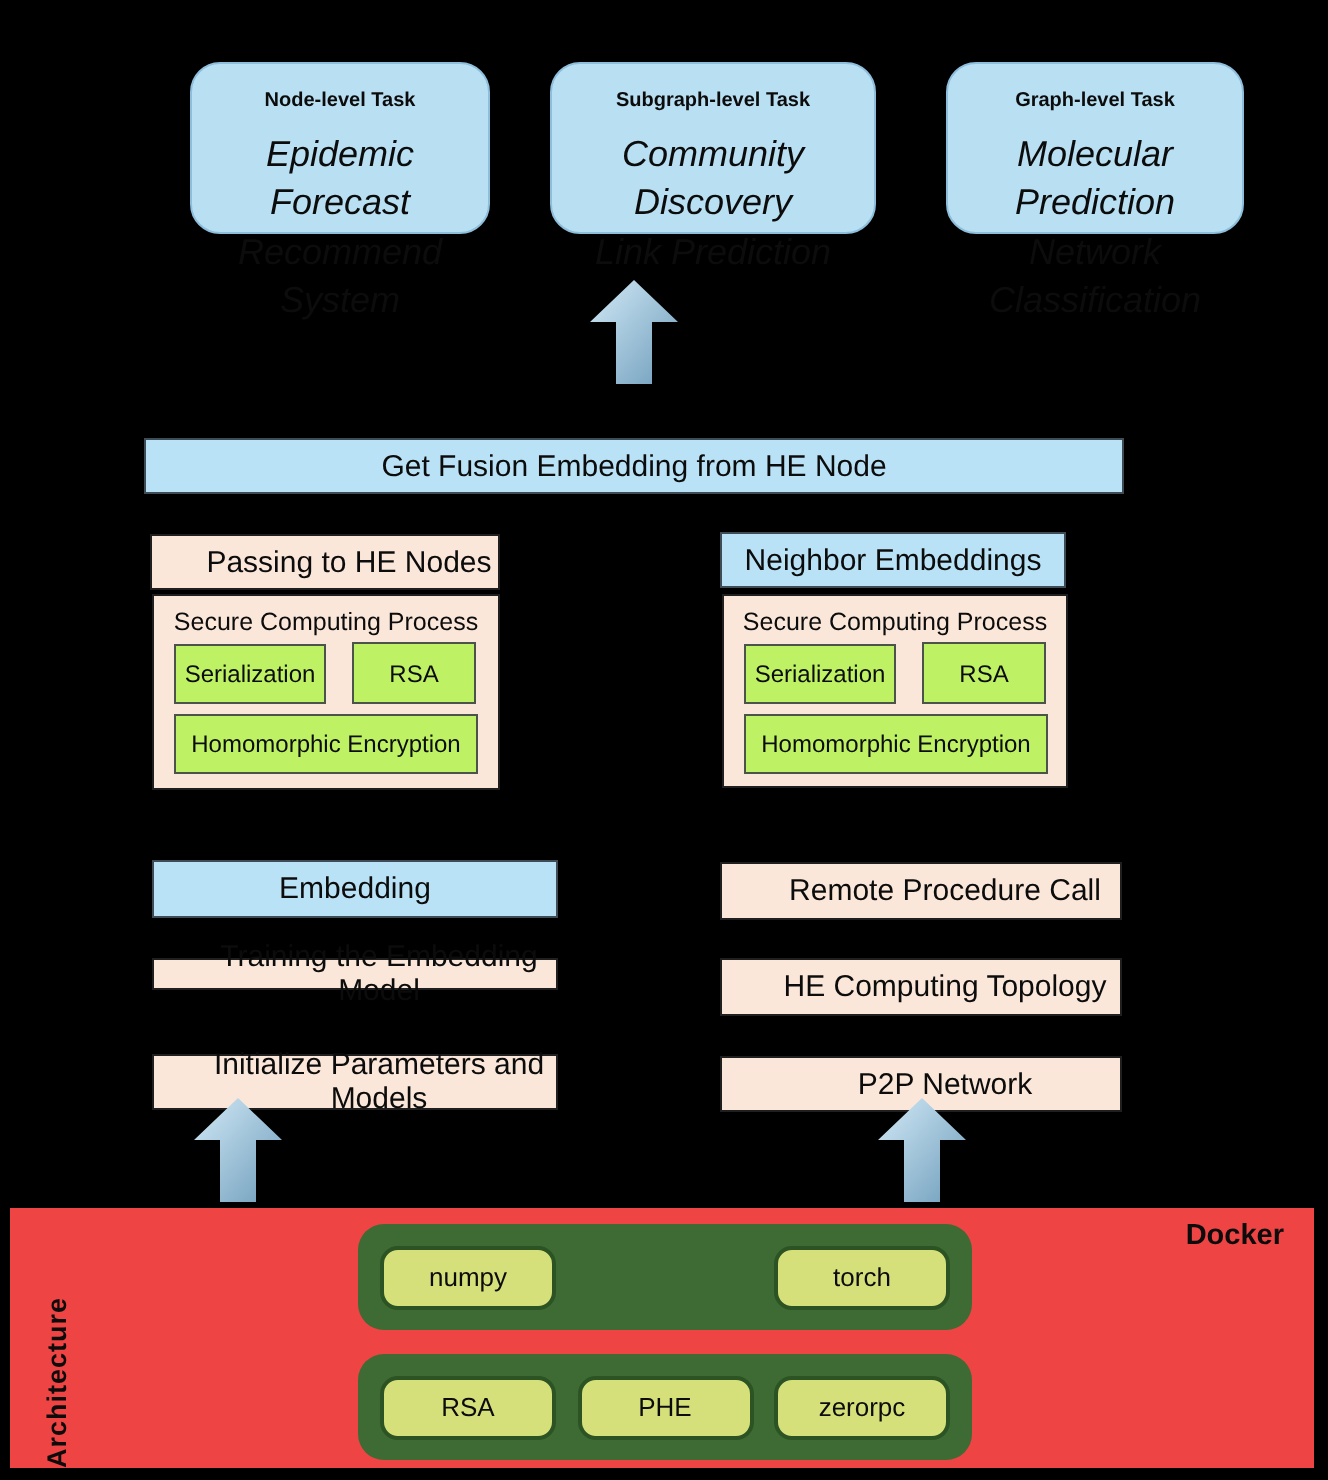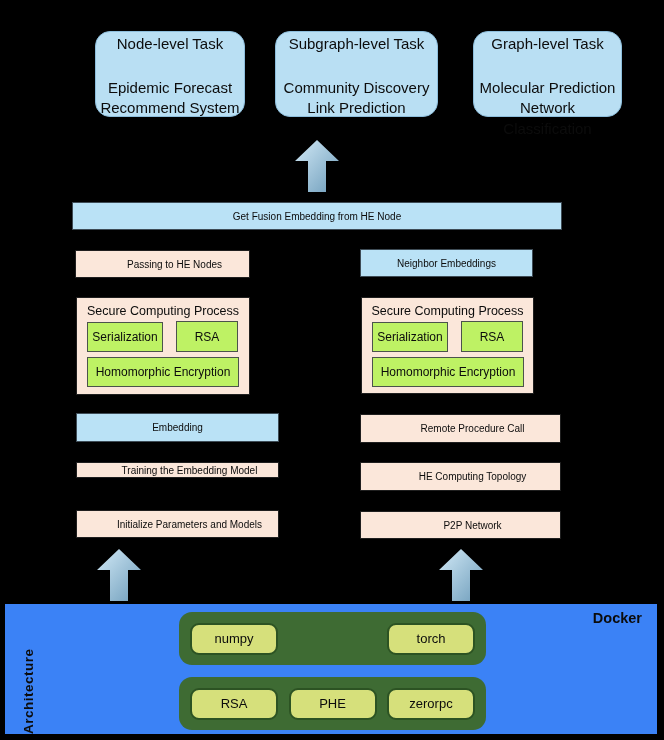--- a/index.html
+++ b/index.html
@@ -5,50 +5,50 @@
   html,body{margin:0;padding:0;background:#000;}
   .stage{
     position:relative;width:664px;height:740px;background:#000;
     font-family:"Liberation Sans",sans-serif;color:#0c0c0c;overflow:hidden;
   }
   
   .task{
     position:absolute;top:31px;height:86px;background:#b9dff3;
     border:1px solid #8dbedc;border-radius:15px;text-align:center;box-sizing:border-box;
   }
-  .task .tt{font-weight:normal;font-size:15px;padding-top:3px;}
-  .task .tl{font-size:15px;line-height:1.35;margin-top:26px;}
+  .task .tt{font-weight:bold;font-size:10px;padding-top:13px;}
+  .task .tl{font-size:18px;line-height:1.35;margin-top:9px;font-style:italic;}
   .task1{left:95px;width:150px;}
   .task2{left:275px;width:163px;}
   .task3{left:473px;width:149px;}
   
   .bar{
     position:absolute;display:flex;align-items:center;justify-content:center;
-    font-size:10px;box-sizing:border-box;text-align:right;
+    font-size:15px;box-sizing:border-box;text-align:center;margin-top:17px;
   }
   .blue{background:#bae2f6;border:1.5px solid #3e4c56;}
   .pink{background:#fbe7da;border:1.5px solid #1f1f1f;padding-left:24px;}
   
   .secure{
     position:absolute;background:#fbe7da;border:1.5px solid #1f1f1f;box-sizing:border-box;
   }
   .secure .st{text-align:center;font-size:12.5px;margin-top:6px;}
   .mint{
     position:absolute;background:#bef264;border:1.5px solid #4b534b;
     display:flex;align-items:center;justify-content:center;font-size:12px;box-sizing:border-box;
   }
   .m1{left:10px;top:24px;width:76px;height:30px;}
   .m2{left:99px;top:23px;width:62px;height:31px;}
   .m3{left:10px;top:59px;width:152px;height:30px;}
   
   .arrow{position:absolute;width:44px;height:52px;}
   
   .docker{
     position:absolute;left:3px;top:602px;width:656px;height:134px;
-    background:#3b82f6;border:2px solid #000;box-sizing:border-box;
+    background:#ef4444;border:2px solid #000;box-sizing:border-box;
   }
   .docker-label{position:absolute;right:15px;top:6px;font-weight:bold;font-size:14.5px;}
   .arch-label{
     position:absolute;left:16px;top:0;bottom:0;display:flex;align-items:center;
     writing-mode:vertical-rl;transform:rotate(180deg);
     font-weight:bold;font-size:13.5px;letter-spacing:0.5px;
   }
   .gbox{
     position:absolute;left:174px;width:307px;height:53px;background:#3e6b33;
     border-radius:13px;display:flex;align-items:center;justify-content:space-between;

